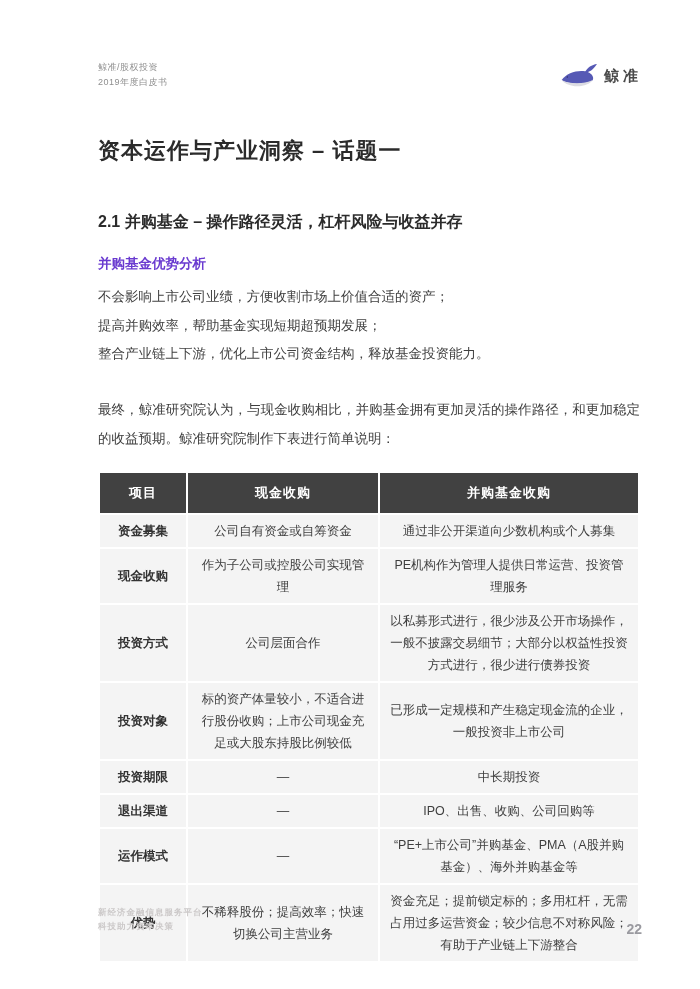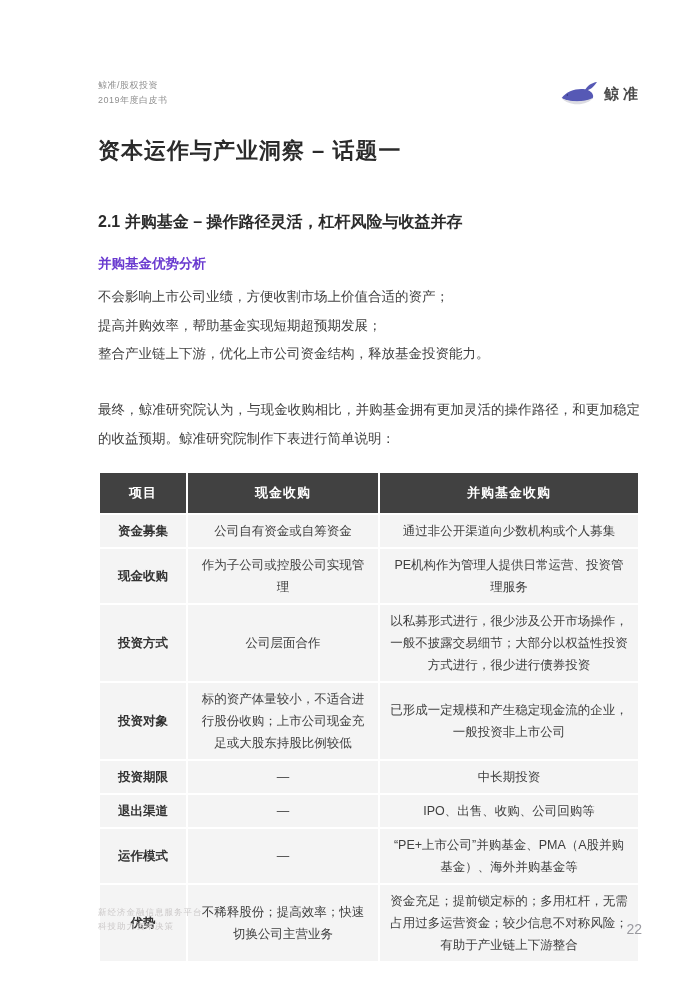--- a/index.html
+++ b/index.html
@@ -13,21 +13,21 @@
     width: 700px;
     height: 989px;
     margin: 0 auto;
     background: #ffffff;
     overflow: hidden;
   }
 
   
   .doc-header {
     position: absolute;
-    top: 78px; left: 98px; right: 58px;
+    top: 60px; left: 98px; right: 58px;
     display: flex;
     justify-content: space-between;
     align-items: flex-start;
   }
   .header-meta {
     font-size: 9px;
     line-height: 15px;
     color: #8f8f8f;
     letter-spacing: 0.5px;
   }
@@ -121,20 +121,21 @@
   col.c2 { width: 190px; }
 
   
   .doc-footer {
     position: absolute;
     left: 98px; right: 58px;
     top: 905px;
     display: flex;
     justify-content: space-between;
     align-items: flex-start;
+    font-weight: bold;
   }
   .footer-tagline {
     font-size: 8.5px;
     line-height: 14px;
     color: #ccc9c9;
     letter-spacing: 1px;
   }
   .page-number {
     font-size: 14px;
     color: #9a9aa0;

